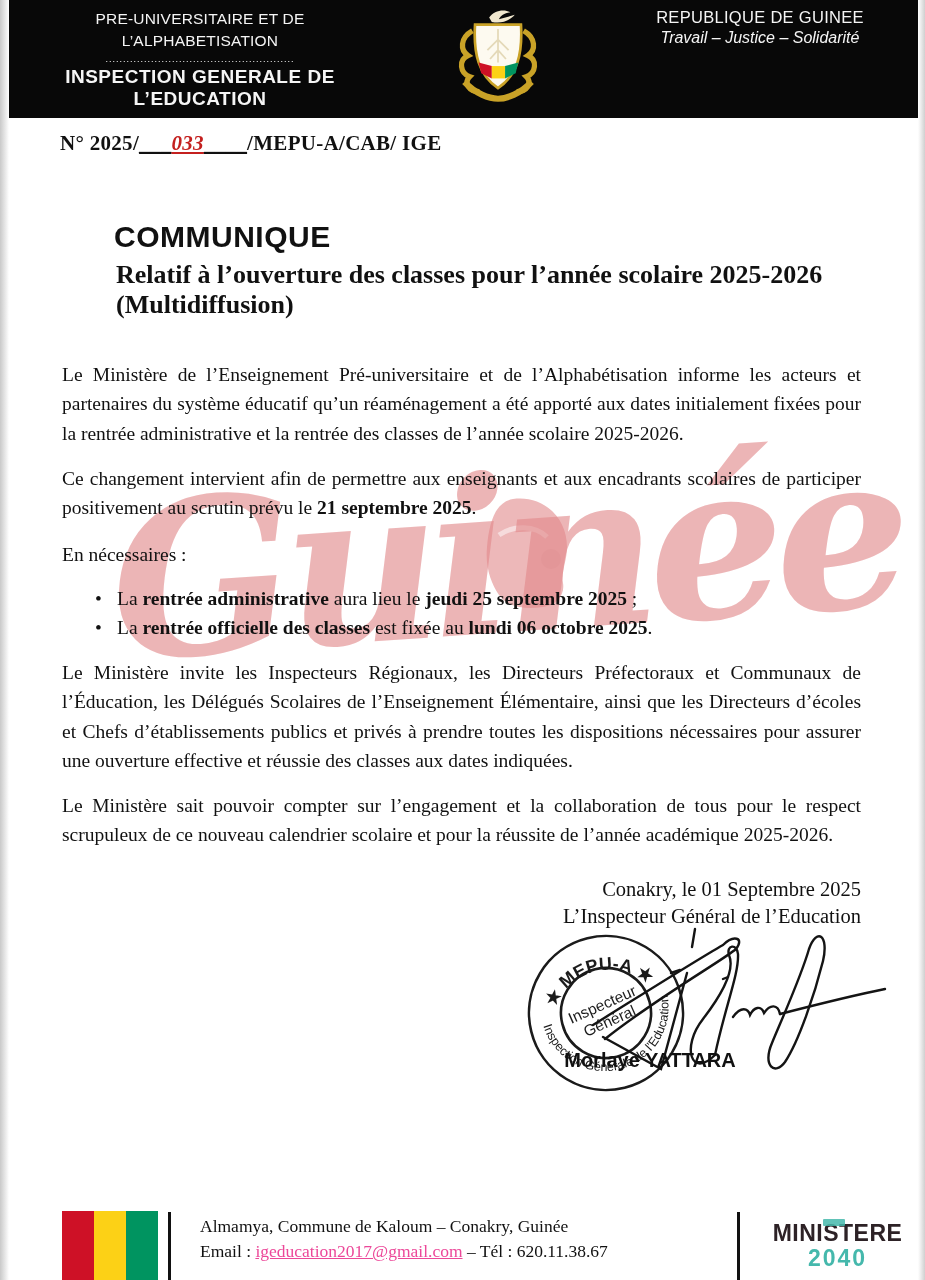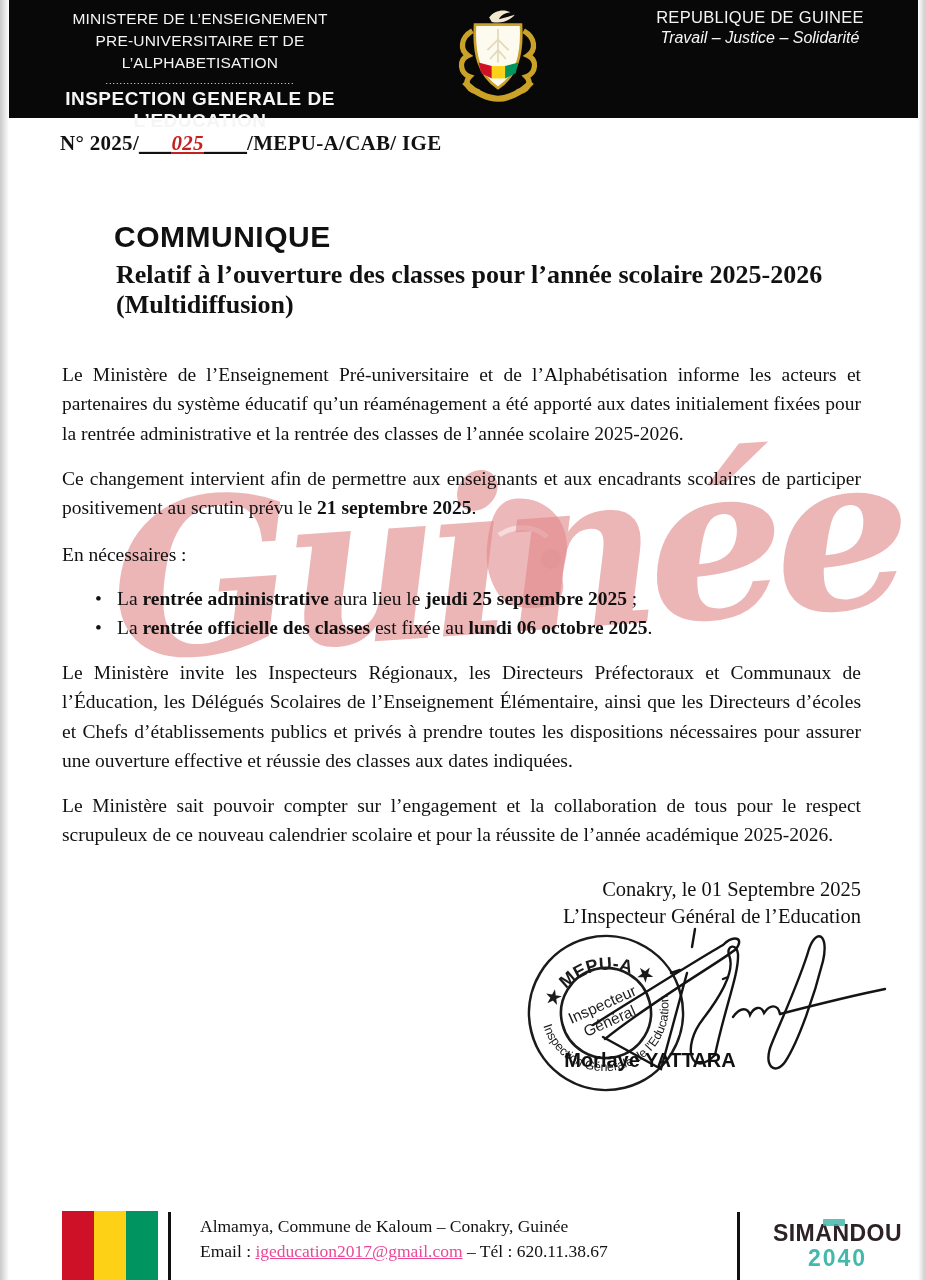--- a/index.html
+++ b/index.html
@@ -78,21 +78,20 @@
 </head>
 <body>
 
 <div class="page">
   <div class="scan-edge-left"></div>
   <div class="scan-edge-right"></div>
 
   <div class="header">
     <div class="hdr-left">
       <div class="ministry-lines">
-        <div>MINISTERE DE L’ENSEIGNEMENT</div>
         <div>PRE-UNIVERSITAIRE ET DE</div>
         <div>L’ALPHABETISATION</div>
       </div>
       <div class="dotted">......................................................</div>
       <div class="inspection">INSPECTION GENERALE DE L’EDUCATION</div>
     </div>
     <div class="hdr-center">
       <span>
         <svg width="106" height="114" viewBox="0 0 120 124">
 
@@ -112,21 +111,21 @@
           <path d="M22,88 C34,101 50,107 60,107 C70,107 86,101 98,88" stroke="#c9a227" stroke-width="7" fill="none"></path>
         </svg>
       </span>
     </div>
     <div class="hdr-right">
       <div class="republic">REPUBLIQUE DE GUINEE</div>
       <div class="motto">Travail – Justice – Solidarité</div>
     </div>
   </div>
 
-  <div class="ref-line"><span>N° 2025/</span><span class="ref-blank">___</span><span class="ref-number">025</span><span class="ref-blank">____</span><span>/MEPU-A/CAB/ IGE</span></div>
+  <div class="ref-line"><span>N° 2025/</span><span class="ref-blank">___</span><span class="ref-number">033</span><span class="ref-blank">____</span><span>/MEPU-A/CAB/ IGE</span></div>
 
   <div class="watermark">
     <svg class="wm-head" width="130" height="150" viewBox="0 0 130 150">
       <path d="M58,4 C88,0 112,22 112,52 C112,66 106,76 108,88 C110,100 102,110 88,112 C70,115 52,112 44,100 C36,88 30,72 32,52 C34,28 40,7 58,4 Z" fill="#e2898b"></path>
       <path d="M44,40 C58,30 80,30 92,42" stroke="#ffffff" stroke-width="5" fill="none" opacity=".5"></path>
       <circle cx="96" cy="64" r="10" fill="#d5767a"></circle>
     </svg>
     <div class="wm-text">Guinée</div>
   </div>
 
@@ -191,17 +190,17 @@
       <div style="background:#fcd116"></div>
       <div style="background:#009460"></div>
     </div>
     <div class="fbar fbar-left"></div>
     <div class="address">
       <div>Almamya, Commune de Kaloum – Conakry, Guinée</div>
       <div><span>Email : </span><a class="email-link" href="#">igeducation2017@gmail.com</a><span> – Tél : 620.11.38.67</span></div>
     </div>
     <div class="fbar fbar-right"></div>
     <div class="simandou">
-      <div class="sim-word"><span>SIMANDOU</span><span class="sim-mark"></span></div>
+      <div class="sim-word"><span>MINISTERE</span><span class="sim-mark"></span></div>
       <div class="sim-year">2040</div>
     </div>
   </div>
 </div>
 
 </body></html>

